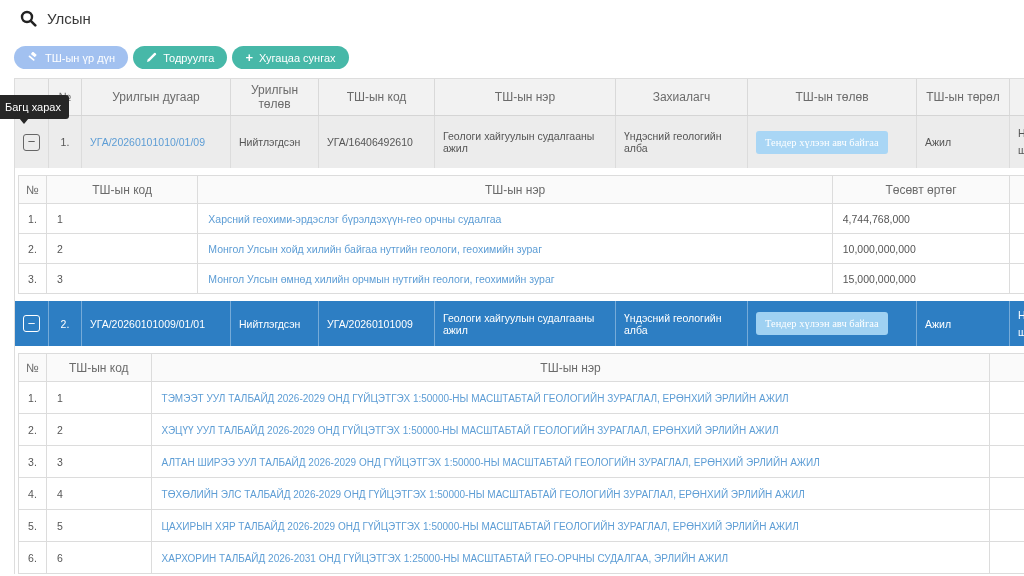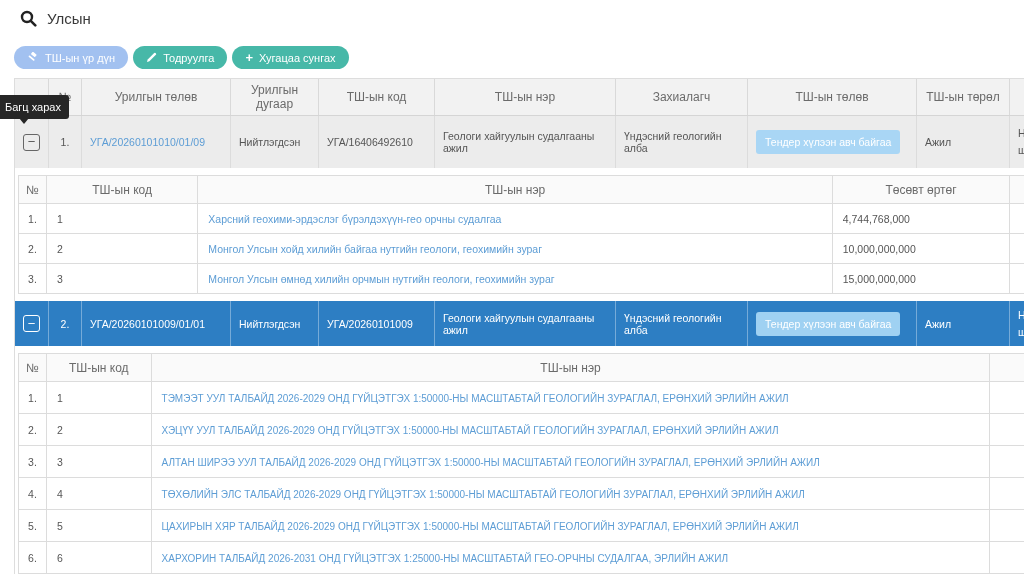--- a/index.html
+++ b/index.html
@@ -45,21 +45,21 @@
   .mdata.selected a { color:#fff; }
 
   a { color:var(--link); text-decoration:none; }
 
   .expand-btn { width:17px; height:17px; border:1px solid #666; border-radius:3px; background:transparent;
                 color:#555; font-size:13px; line-height:14px; cursor:pointer; display:flex;
                 align-items:center; justify-content:center; font-family:inherit; }
   .selected .expand-btn { border-color:#fff; color:#fff; }
 
   .badge { display:inline-block; background:var(--badge-blue); color:#fff; font-size:10.5px;
-           padding:6px 9px; border-radius:3px; white-space:nowrap; }
+           padding:6px 9px; border-radius:3px; white-space:nowrap;font-family:Liberation Serif, serif; }
   .selected .badge { background:#9fd1f2; }
 
   .clip-cell { flex-direction:column; align-items:flex-start !important; justify-content:center; line-height:1.6; }
 
   
   .sub-section { background:#fff; padding:7px 0 7px 3px; }
   .sub-section.last { padding-bottom:0; }
   table.sub { border-collapse:collapse; table-layout:fixed; }
   table.sub th, table.sub td { border:1px solid #dcdcdc; font-weight:normal; overflow:hidden; white-space:nowrap; }
   table.sub th { height:28px; font-size:12px; color:#6b6b6b; background:#fafafa; text-align:center; }
@@ -113,22 +113,22 @@
 
   <div class="tooltip">
     <span>Багц харах</span>
   </div>
 
   <div class="wrap">
 
     <div class="mrow mhead">
       <div class="cell"></div>
       <div class="cell">№</div>
+      <div class="cell">Урилгын дугаар</div>
       <div class="cell">Урилгын төлөв</div>
-      <div class="cell">Урилгын дугаар</div>
       <div class="cell">ТШ-ын код</div>
       <div class="cell">ТШ-ын нэр</div>
       <div class="cell">Захиалагч</div>
       <div class="cell">ТШ-ын төлөв</div>
       <div class="cell">ТШ-ын төрөл</div>
       <div class="cell"></div>
     </div>
 
     <div class="mrow mdata">
       <div class="cell c-center">

